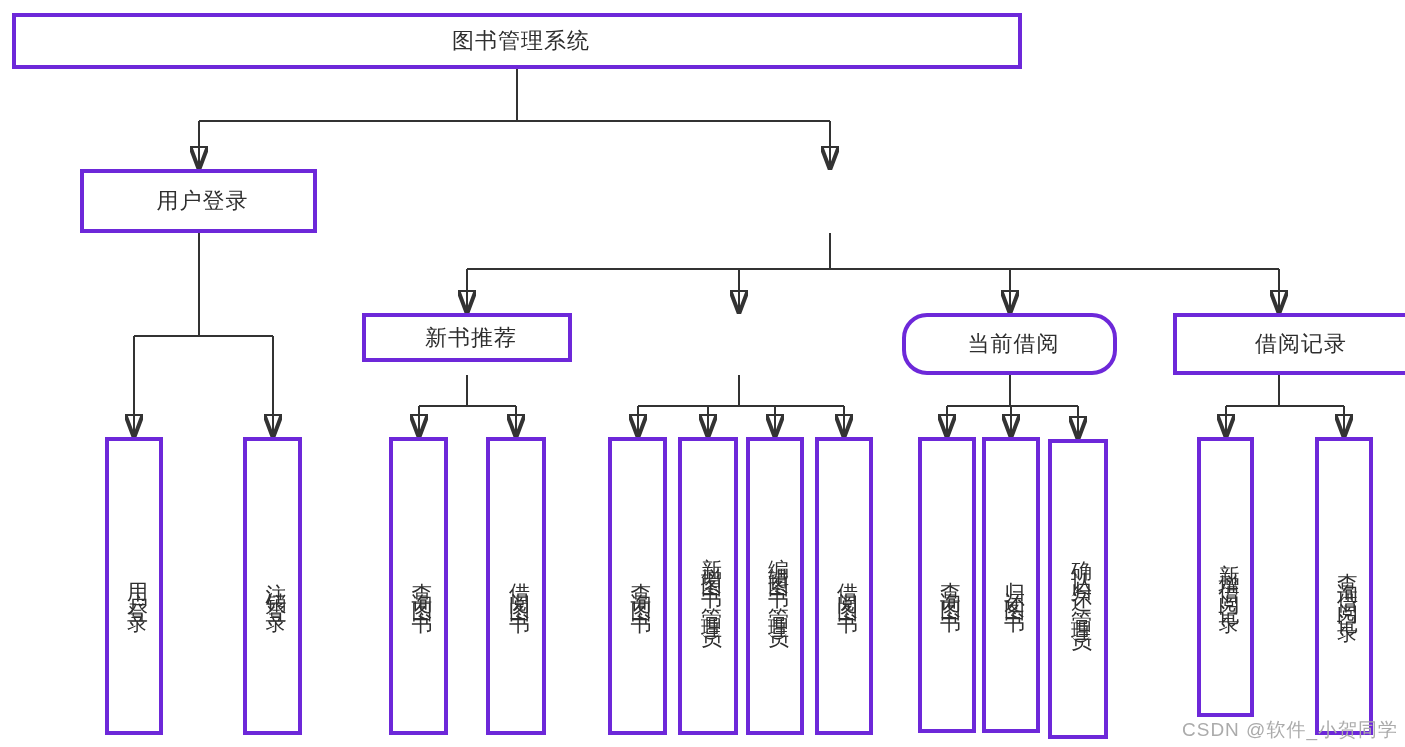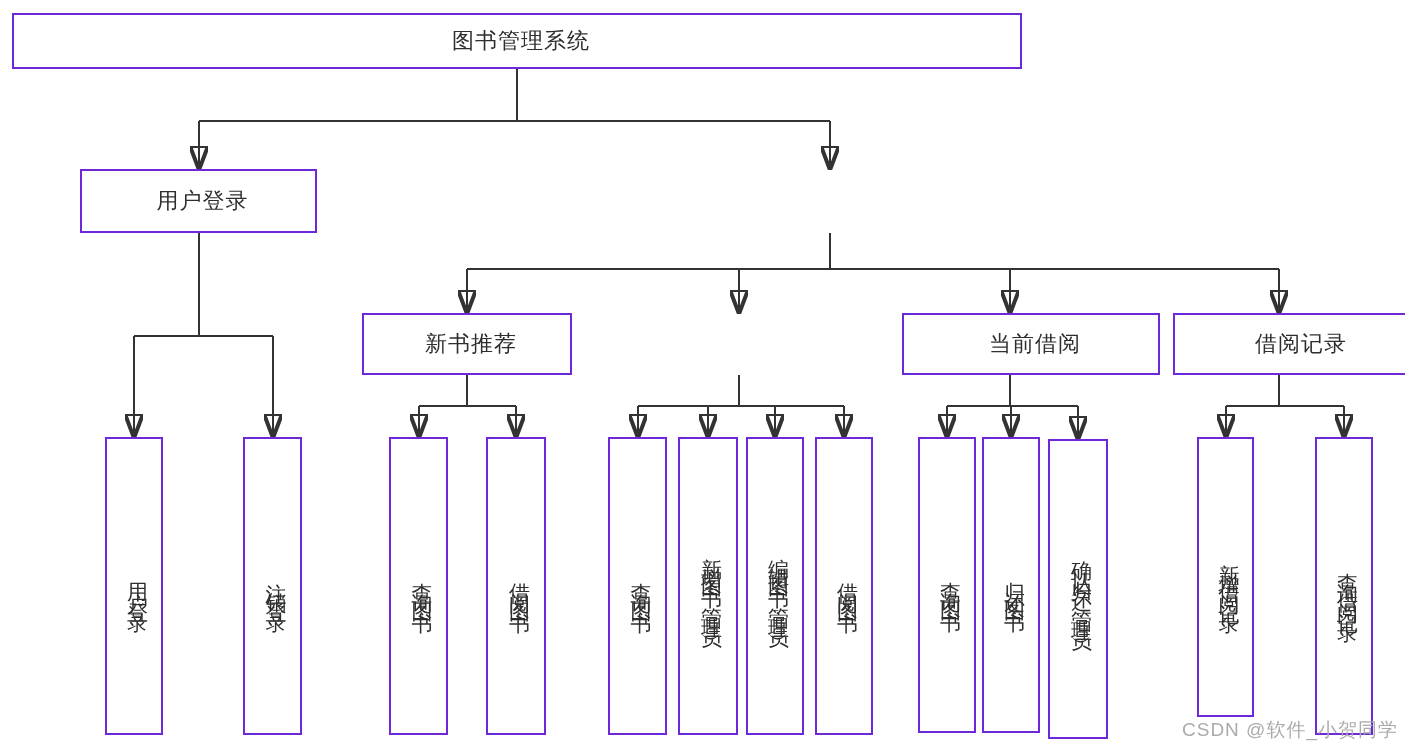--- a/index.html
+++ b/index.html
@@ -23,21 +23,21 @@
   }
   #connectors path {
     stroke: #333333;
     stroke-width: 2;
     fill: none;
   }
   .node {
     position: absolute;
     box-sizing: border-box;
     background: #ffffff;
-    border: 2px solid #6d28d9;
+    border: 4px solid #6d28d9;
     color: #2e2e2e;
     display: flex;
     align-items: center;
     justify-content: center;
     text-align: center;
     padding-left: 8px;
   }
   .h-node {
     font-size: 22px;
     letter-spacing: 1px;
@@ -117,22 +117,22 @@
       <path d="M1279 375 V406 M1226 406 H1344"></path>
       <path d="M1226 406 V437" marker-end="url(#arr)"></path>
       <path d="M1344 406 V437" marker-end="url(#arr)"></path>
     </g>
   </svg>
 
   <div class="node h-node" style="left:12px; top:13px; width:1010px; height:56px;">图书管理系统</div>
 
   <div class="node h-node" style="left:80px; top:169px; width:237px; height:64px;">用户登录</div>
 
-  <div class="node h-node" style="left:362px; top:313px; width:210px; height:62px;">新书推荐</div>
-  <div class="node h-node" style="left:902px; top:313px; width:258px; height:62px;">当前借阅</div>
+  <div class="node h-node" style="left:362px; top:313px; width:210px; height:49px;">新书推荐</div>
+  <div class="node h-node" style="left:902px; top:313px; width:215px; height:62px;border-radius:25px;">当前借阅</div>
   <div class="node h-node" style="left:1173px; top:313px; width:248px; height:62px;text-align:right;">借阅记录</div>
 
   <div class="node v-node" style="left:105px; top:437px; width:58px; height:298px;">用户登录</div>
   <div class="node v-node" style="left:243px; top:437px; width:59px; height:298px;">注销登录</div>
 
   <div class="node v-node" style="left:389px; top:437px; width:59px; height:298px;">查询图书</div>
   <div class="node v-node" style="left:486px; top:437px; width:60px; height:298px;">借阅图书</div>
 
   <div class="node v-node" style="left:608px; top:437px; width:59px; height:298px;">查询图书</div>
   <div class="node v-node" style="left:678px; top:437px; width:60px; height:298px;">新增图书（管理员）</div>

